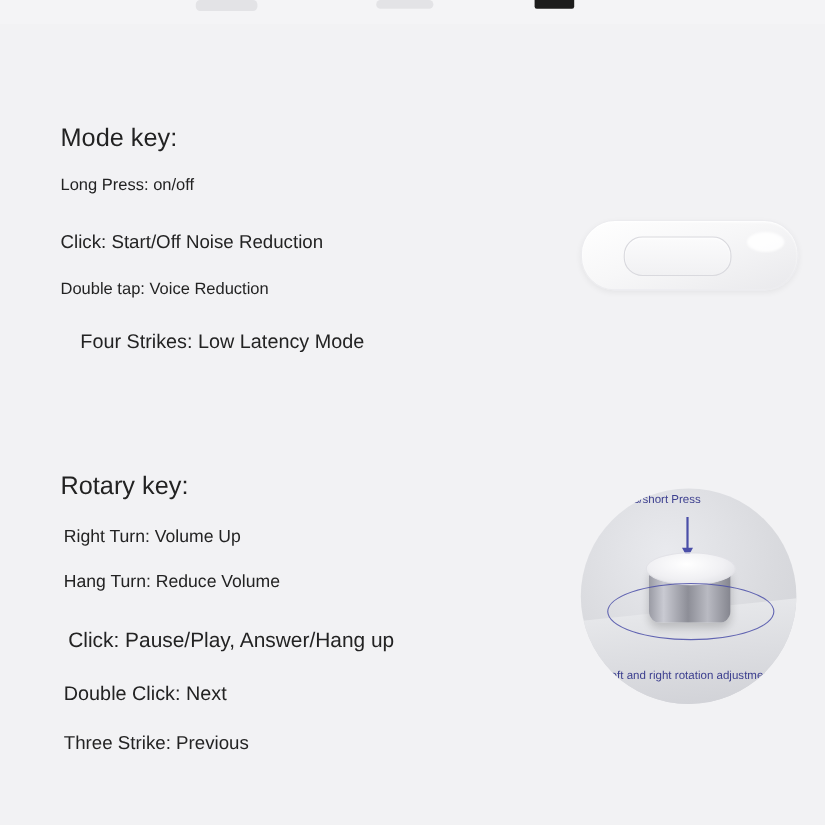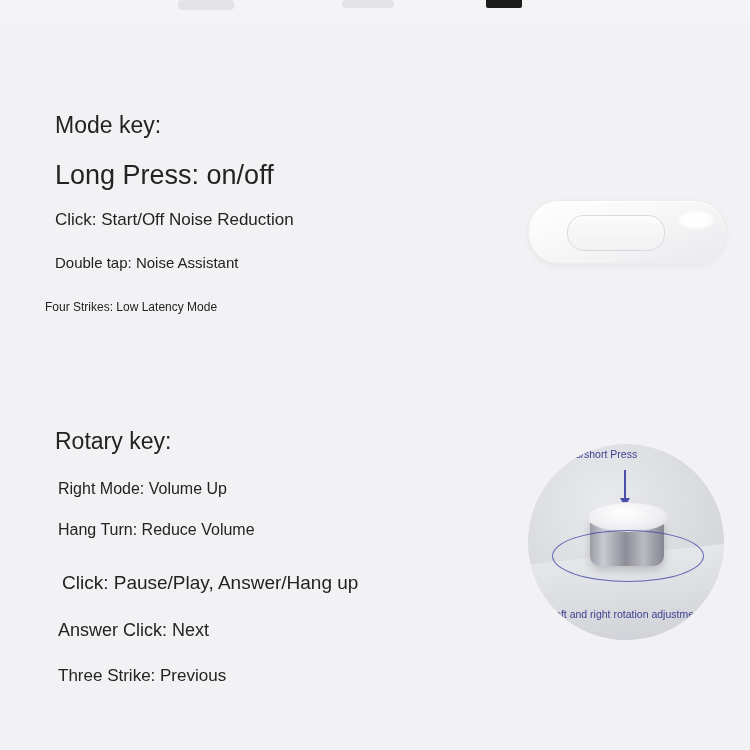--- a/index.html
+++ b/index.html
@@ -48,24 +48,24 @@
     white-space: nowrap;
   }
   .line {
     position: absolute;
     color: #232323;
     white-space: nowrap;
   }
 
   
   .mk-h  { left: 55px; top: 52px; }
-  .mk-l1 { left: 55px; top: 100px; font-size: 27px; }
+  .mk-l1 { left: 55px; top: 100px; font-size: 15px; }
   .mk-l2 { left: 55px; top: 150px; font-size: 17px; }
   .mk-l3 { left: 55px; top: 194px; font-size: 15px; }
-  .mk-l4 { left: 45px; top: 240px; font-size: 12px; }
+  .mk-l4 { left: 73px; top: 240px; font-size: 18px; }
 
   
   .rk-h  { left: 55px; top: 48px; }
   .rk-l1 { left: 58px; top: 100px; font-size: 16px; }
   .rk-l2 { left: 58px; top: 140px; font-size: 16px; white-space: normal; width: 200px; line-height: 1.25; }
   .rk-l3 { left: 62px; top: 192px; font-size: 19px; }
   .rk-l4 { left: 58px; top: 240px; font-size: 18px; }
   .rk-l5 { left: 58px; top: 286px; font-size: 17px; }
 
   
@@ -174,35 +174,35 @@
   <div class="top-strip">
     <div class="blob b1"></div>
     <div class="blob b2"></div>
     <div class="blob b3"></div>
   </div>
 
   <div class="mode-section">
     <div class="heading mk-h">Mode key:</div>
     <div class="line mk-l1">Long Press: on/off</div>
     <div class="line mk-l2">Click: Start/Off Noise Reduction</div>
-    <div class="line mk-l3">Double tap: Noise Assistant</div>
+    <div class="line mk-l3">Double tap: Voice Reduction</div>
     <div class="line mk-l4">Four Strikes: Low Latency Mode</div>
 
     <div class="pod">
       <div class="pod-inner"></div>
       <div class="pod-shine"></div>
     </div>
   </div>
 
   <div class="rotary-section">
     <div class="heading rk-h">Rotary key:</div>
-    <div class="line rk-l1">Right Mode: Volume Up</div>
+    <div class="line rk-l1">Right Turn: Volume Up</div>
     <div class="line rk-l2">Hang Turn: Reduce Volume</div>
     <div class="line rk-l3">Click: Pause/Play, Answer/Hang up</div>
-    <div class="line rk-l4">Answer Click: Next</div>
+    <div class="line rk-l4">Double Click: Next</div>
     <div class="line rk-l5">Three Strike: Previous</div>
 
     <div class="rotary-illus">
       <div class="ri-floor"></div>
       <div class="ri-label-top">Long Press/short Press</div>
       <div class="ri-arrow"></div>
       <div class="ri-knob"></div>
       <div class="ri-knob-top"></div>
       <div class="ri-ring"></div>
       <div class="ri-label-bottom">Left and right rotation adjustment</div>

